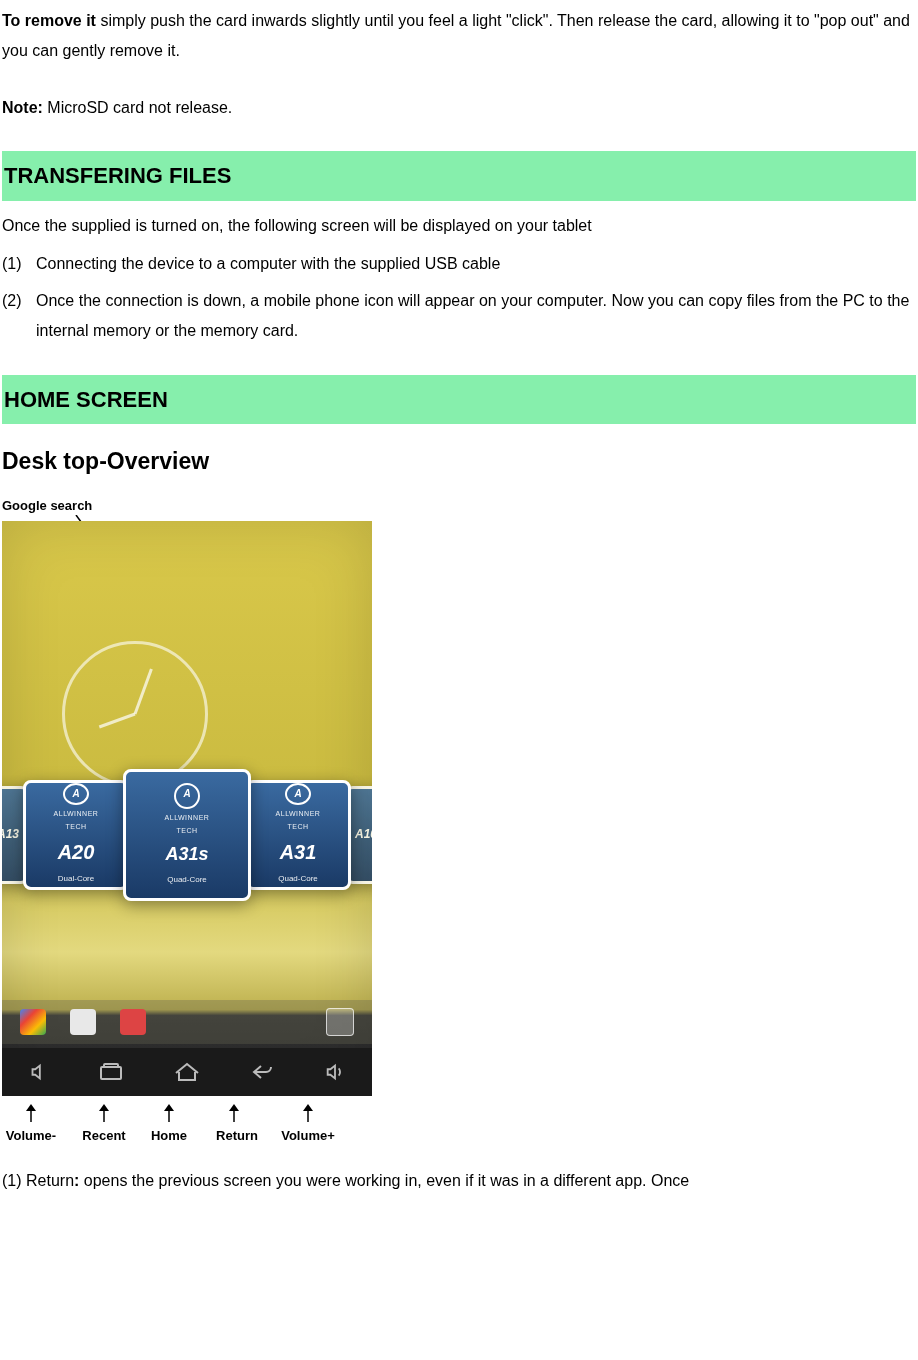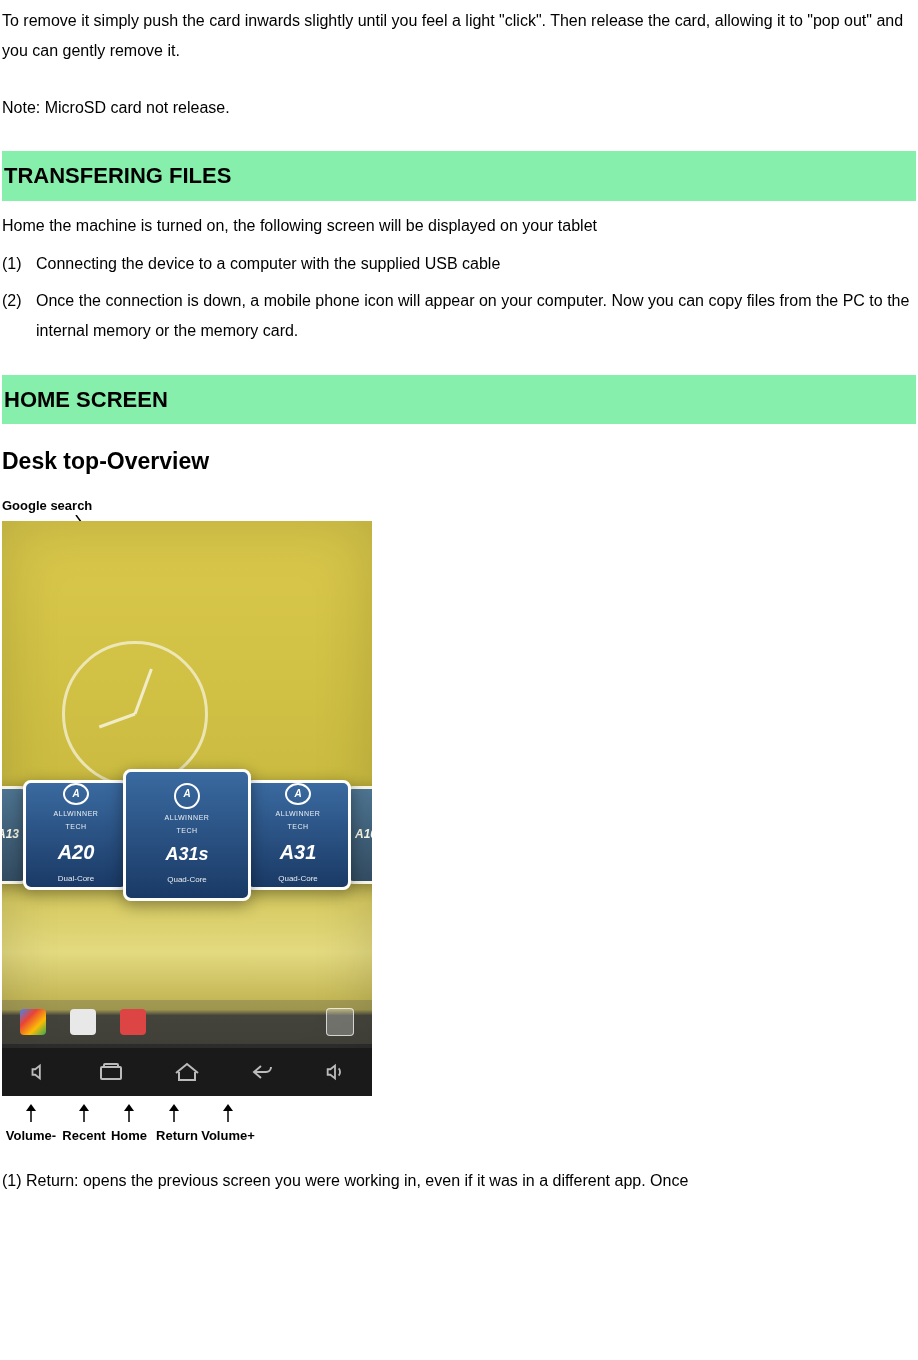--- a/index.html
+++ b/index.html
@@ -10,21 +10,21 @@
     padding: 0;
     width: 918px;
     line-height: 1.9;
   }
   .content {
     padding: 0 2px;
   }
   .para {
     margin: 6px 0 8px 0;
   }
-  .bold { font-weight: normal; }
+  .bold { font-weight: bold; }
   .section-header {
     background: #86efac;
     font-weight: bold;
     font-size: 22px;
     padding: 4px 2px;
     margin: 28px 0 10px 0;
   }
   .list-item {
     display: flex;
     margin: 6px 0;
@@ -170,21 +170,21 @@
     background: #1a1a1a;
     display: flex;
     align-items: center;
     justify-content: space-around;
     color: #ccc;
   }
   .nav-icon svg { display: block; }
 
   .bottom-labels {
     display: flex;
-    gap: 0;
+    gap: 20px;
     font-size: 13px;
     font-weight: bold;
     margin-top: 8px;
     padding-left: 0;
   }
   .bottom-label-item {
     position: relative;
     text-align: center;
   }
   .arrow-up {
@@ -204,21 +204,21 @@
   <p class="para">
     <span class="bold">To remove it</span><span> simply push the card inwards slightly until you feel a light "click". Then release the card, allowing it to "pop out" and you can gently remove it.</span>
   </p>
 
   <p class="para" style="margin-top:26px;">
     <span class="bold">Note:</span><span> MicroSD card not release.</span>
   </p>
 
   <div class="section-header">TRANSFERING FILES</div>
 
-  <p class="para">Home the machine is turned on, the following screen will be displayed on your tablet</p>
+  <p class="para">Once the supplied is turned on, the following screen will be displayed on your tablet</p>
 
   <div class="list-item">
     <div class="list-num">(1)</div>
     <div class="list-text">Connecting the device to a computer with the supplied USB cable</div>
   </div>
   <div class="list-item">
     <div class="list-num">(2)</div>
     <div class="list-text">Once the connection is down, a mobile phone icon will appear on your computer. Now you can copy files from the PC to the internal memory or the memory card.</div>
   </div>
 

